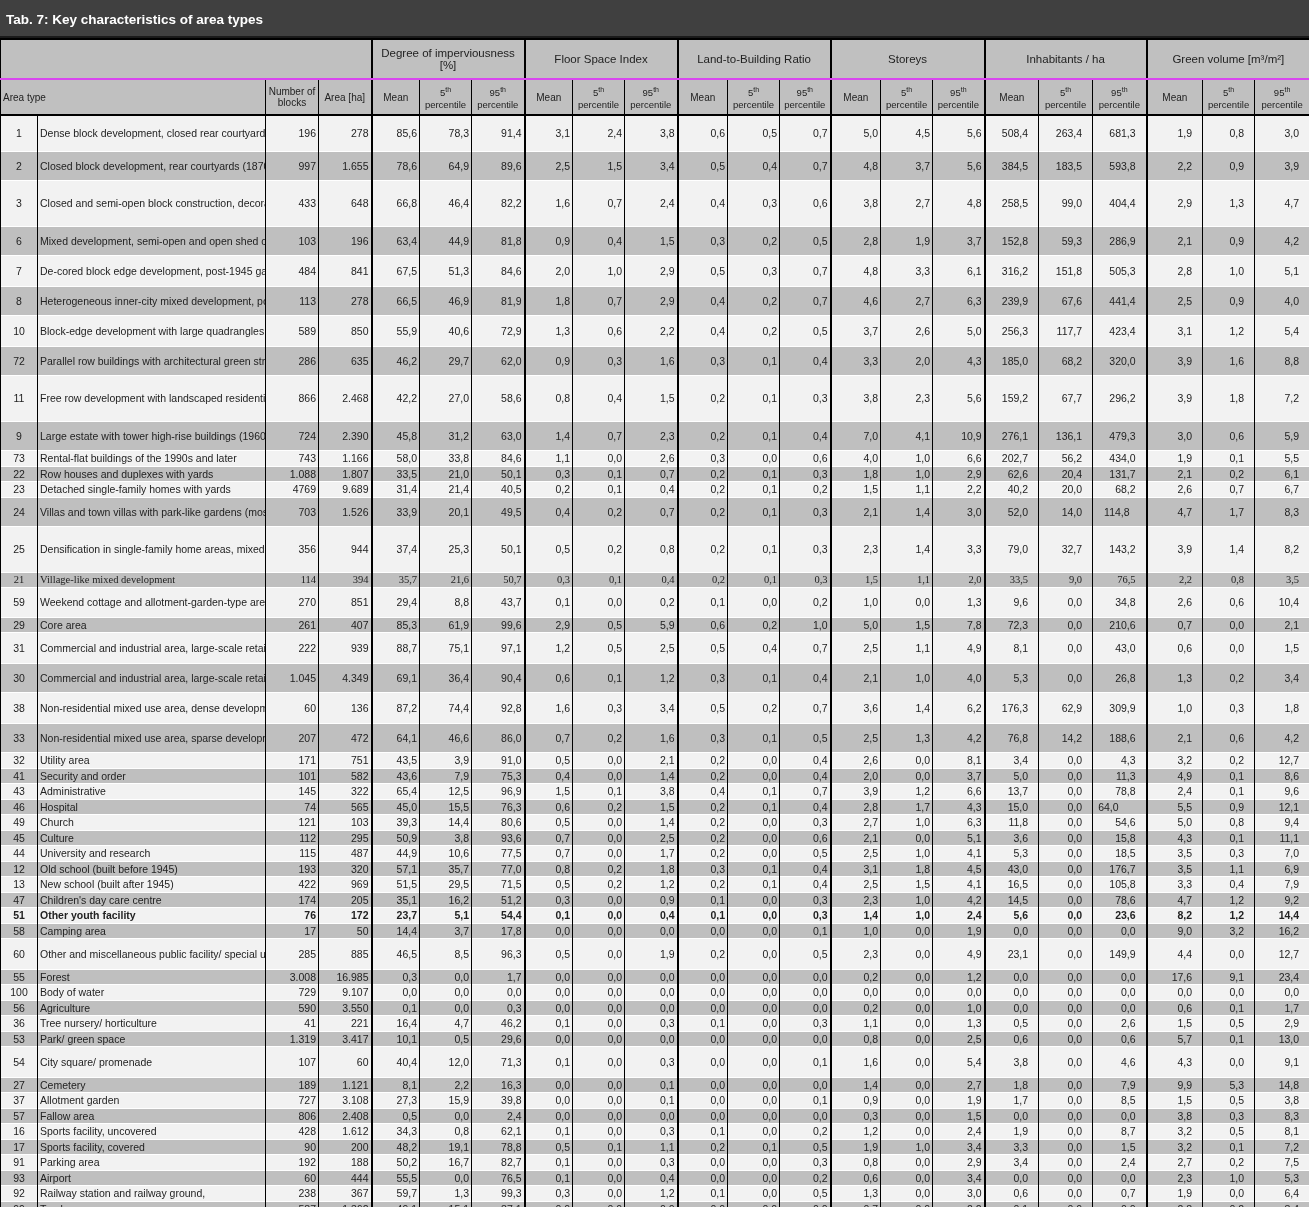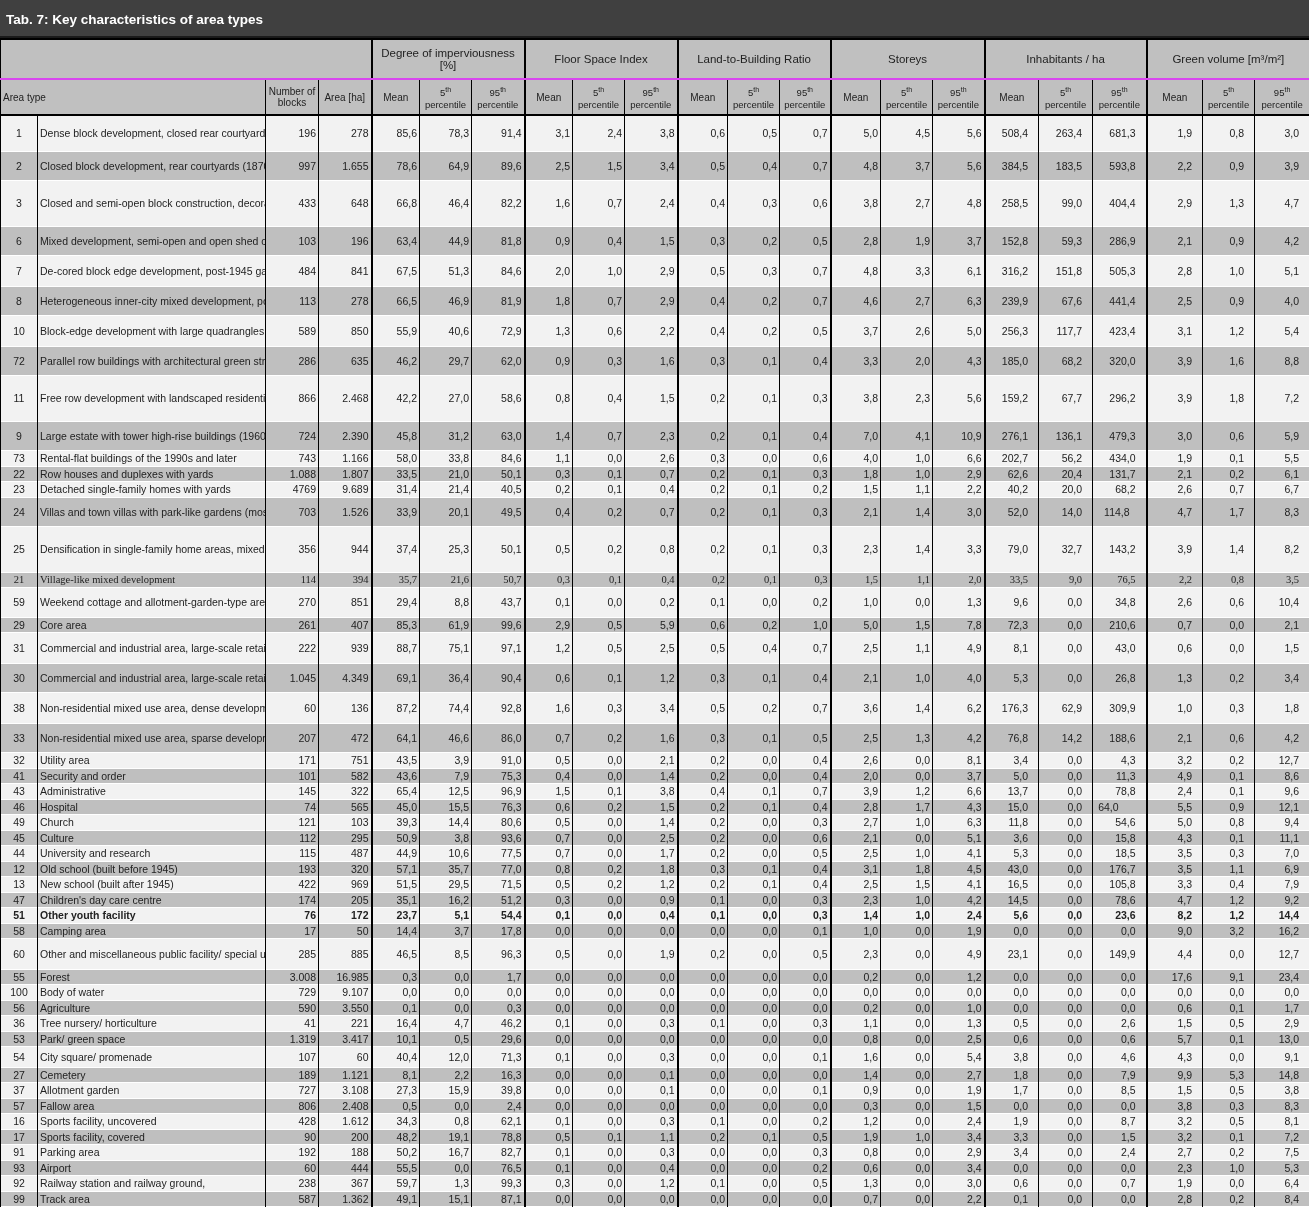--- a/index.html
+++ b/index.html
@@ -1051,21 +1051,21 @@
         <td class="num grp">0,8</td>
         <td class="num">0,0</td>
         <td class="num">2,5</td>
         <td class="num grp" style="padding-right: 10px;">0,6</td>
         <td class="num" style="padding-right: 10px;">0,0</td>
         <td class="num" style="padding-right: 10px;">0,6</td>
         <td class="num grp" style="padding-right: 10px;">5,7</td>
         <td class="num" style="padding-right: 10px;">0,1</td>
         <td class="num" style="padding-right: 10px;">13,0</td>
       </tr>
-      <tr class="r-light" style="height: 21px;">
+      <tr class="r-light" style="height: 31px;">
         <td class="id">54</td>
         <td class="name">City square/ promenade</td>
         <td class="num">107</td>
         <td class="num">60</td>
         <td class="num grp">40,4</td>
         <td class="num">12,0</td>
         <td class="num">71,3</td>
         <td class="num grp">0,1</td>
         <td class="num">0,0</td>
         <td class="num">0,3</td>

